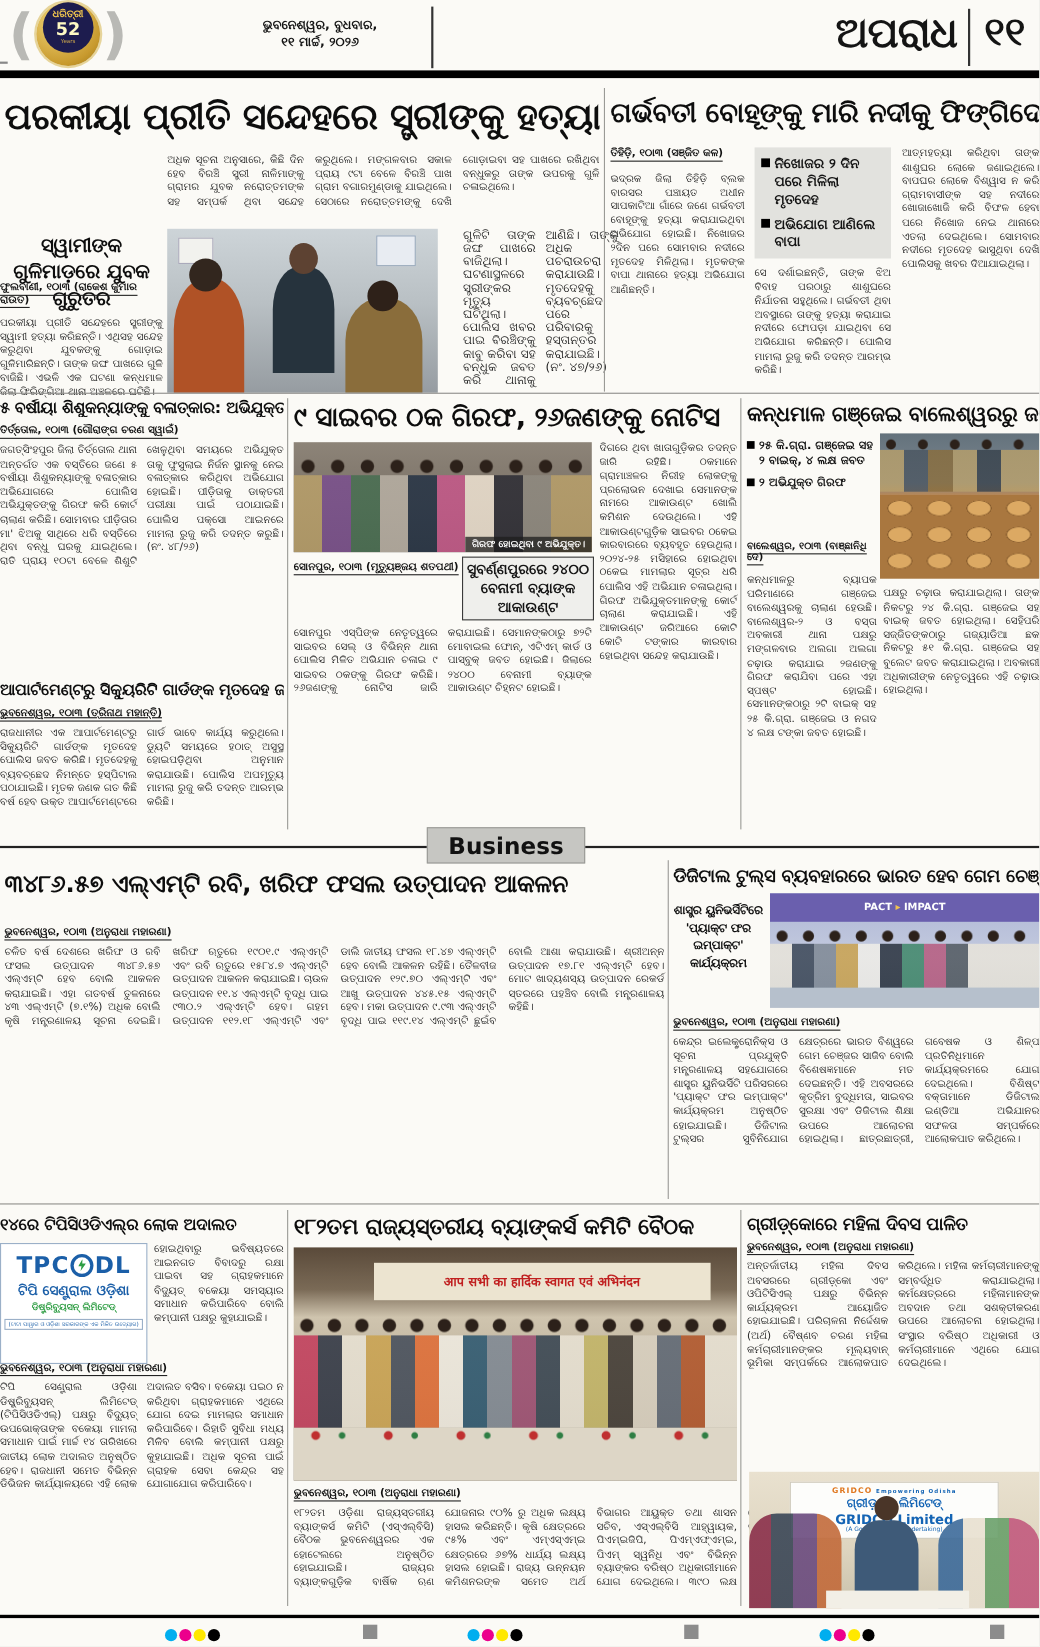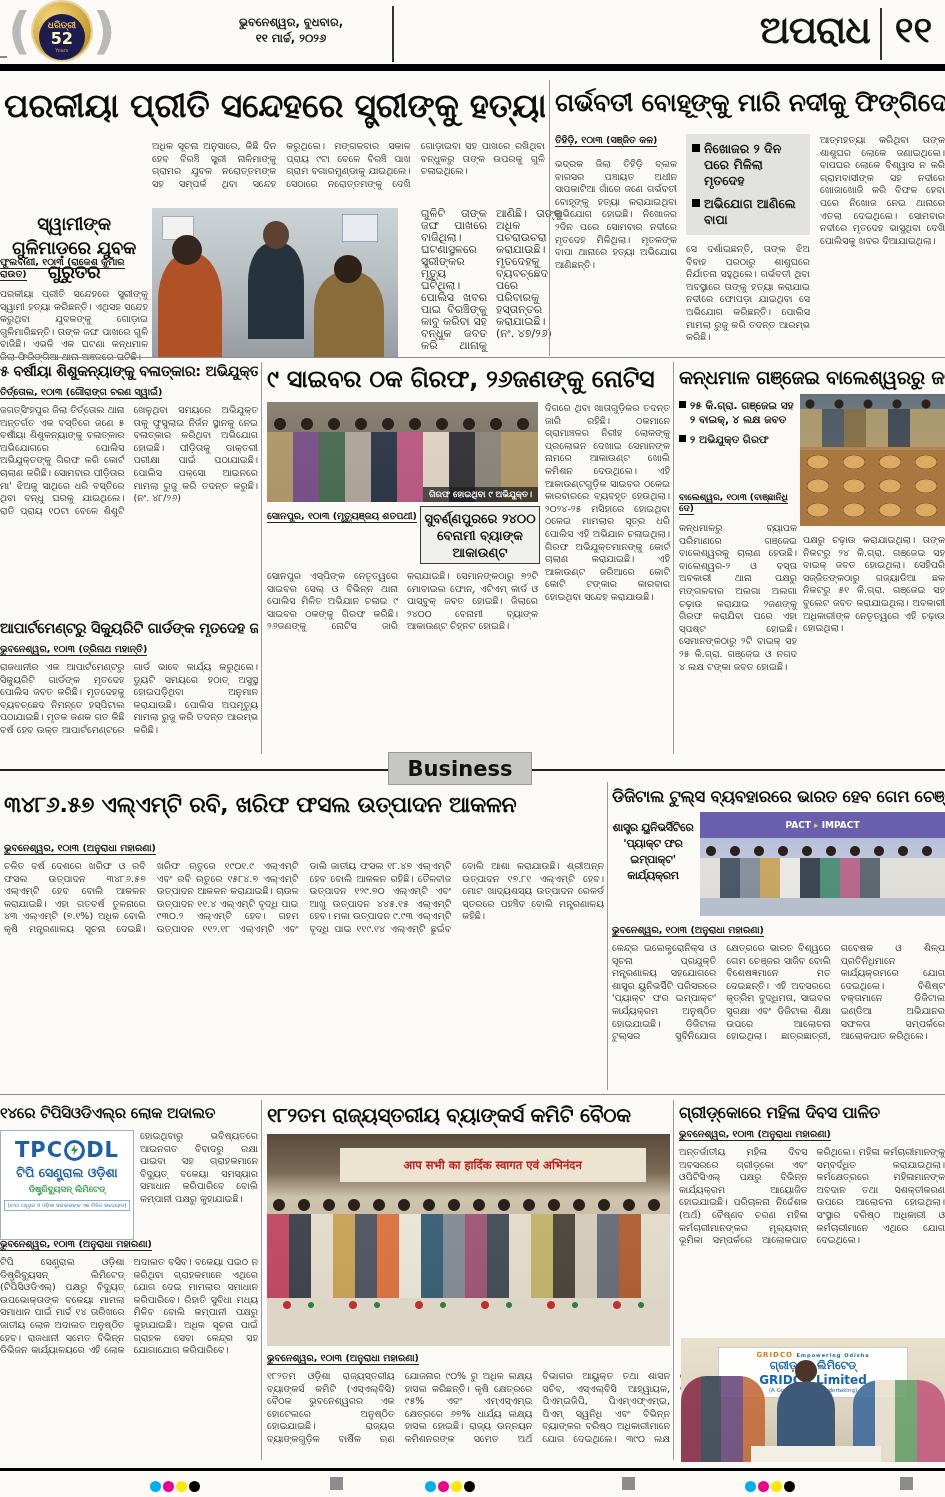--- a/index.html
+++ b/index.html
@@ -11,21 +11,21 @@
   .body-txt{font-size:9.5px;line-height:12.6px;text-align:justify;color:#222;}
   .cols2{column-count:2;column-gap:9px;}
   .cols3{column-count:3;column-gap:10px;}
   .cols4{column-count:4;column-gap:11px;}
   .dateline{font-size:9.5px;font-weight:bold;color:#111;}
   .dateline u{ text-decoration:none;border-bottom:1px solid #222;padding-bottom:1px;}
   .vrule{width:1px;background:#9a9a96;}
   .hrule{height:1px;background:#8d8d89;}
   
   .wreath{width:58px;height:58px;border-radius:50%;background:radial-gradient(circle at 35% 30%,#f4d87c,#c89a2e 70%,#9a7416);
-          display:flex;align-items:flex-end;justify-content:center;box-shadow:0 0 0 2px #e6d49a;}
+          display:flex;align-items:flex-start;justify-content:center;box-shadow:0 0 0 2px #e6d49a;}
   .wreath-inner{width:46px;height:46px;border-radius:50%;background:#1d1c4e;display:flex;flex-direction:column;
           align-items:center;justify-content:center;line-height:1;}
   .brand{color:#f3c84e;font-size:9px;font-weight:bold;}
   .years{color:#fef9c3;font-size:16px;font-weight:bold;margin-top:1px;}
   .years-lb{color:#cfa94c;font-size:5px;margin-top:1px;}
   .paren{color:#b9b9b5;font-size:50px;font-weight:bold;line-height:58px;}
   .mast-date{font-size:11.5px;font-weight:bold;text-align:center;line-height:16px;}
   .section-lb{font-size:38px;font-weight:bold;letter-spacing:-1px;}
   .pageno{font-size:36px;font-weight:bold;}
   .mast-bar{background:#000;}
@@ -125,21 +125,21 @@
     <div class="body-txt" style="margin-top:8px;">ସେ ଦର୍ଶାଇଛନ୍ତି, ତାଙ୍କ ଝିଅ ବିବାହ ପରଠାରୁ ଶାଶୁଘରେ ନିର୍ଯାତନା ସହୁଥିଲେ। ଗର୍ଭବତୀ ଥିବା ଅବସ୍ଥାରେ ତାଙ୍କୁ ହତ୍ୟା କରାଯାଇ ନଦୀରେ ଫୋପଡ଼ା ଯାଇଥିବା ସେ ଅଭିଯୋଗ କରିଛନ୍ତି। ପୋଲିସ ମାମଲା ରୁଜୁ କରି ତଦନ୍ତ ଆରମ୍ଭ କରିଛି।</div>
   </div>
   <div class="abs body-txt" style="left:820px;top:134px;width:125px;height:222px;">ଆତ୍ମହତ୍ୟା କରିଥିବା ତାଙ୍କ ଶାଶୁଘର ଲୋକେ ଜଣାଇଥିଲେ। ବାପଘର ଲୋକେ ବିଶ୍ୱାସ ନ କରି ଗ୍ରାମବାସୀଙ୍କ ସହ ନଦୀରେ ଖୋଜାଖୋଜି କରି ବିଫଳ ହେବା ପରେ ନିଖୋଜ ନେଇ ଥାନାରେ ଏତଲା ଦେଇଥିଲେ। ସୋମବାର ନଦୀରେ ମୃତଦେହ ଭାସୁଥିବା ଦେଖି ପୋଲିସକୁ ଖବର ଦିଆଯାଇଥିଲା।</div>
 
   <div class="abs hrule" style="left:0;top:357px;width:945px;"></div>
 
   <div class="abs hl nowrap" style="left:0;top:363px;width:258px;font-size:14.5px;">୫ ବର୍ଷୀୟା ଶିଶୁକନ୍ୟାଙ୍କୁ ବଳାତ୍କାର: ଅଭିଯୁକ୍ତ ଗିରଫ</div>
   <div class="abs dateline" style="left:0;top:386px;width:175px;"><u>ତିର୍ତ୍ତୋଲ, ୧୦ା୩ (ଗୌରାଙ୍ଗ ଚରଣ ସ୍ୱାଇଁ)</u></div>
   <div class="abs body-txt cols2" style="left:0;top:404px;width:258px;height:208px;">ଜଗତ୍‌ସିଂହପୁର ଜିଲା ତିର୍ତ୍ତୋଲ ଥାନା ଅନ୍ତର୍ଗତ ଏକ ବସ୍ତିରେ ଜଣେ ୫ ବର୍ଷୀୟା ଶିଶୁକନ୍ୟାଙ୍କୁ ବଳାତ୍କାର ଅଭିଯୋଗରେ ପୋଲିସ ଅଭିଯୁକ୍ତଙ୍କୁ ଗିରଫ କରି କୋର୍ଟ ଚାଲାଣ କରିଛି। ସୋମବାର ପୀଡ଼ିତାର ମା' ଝିଅକୁ ସାଥିରେ ଧରି ବସ୍ତିରେ ଥିବା ବନ୍ଧୁ ଘରକୁ ଯାଇଥିଲେ। ରାତି ପ୍ରାୟ ୧୦ଟା ବେଳେ ଶିଶୁଟି ଖେଳୁଥିବା ସମୟରେ ଅଭିଯୁକ୍ତ ତାକୁ ଫୁସୁଲାଇ ନିର୍ଜନ ସ୍ଥାନକୁ ନେଇ ବଳାତ୍କାର କରିଥିବା ଅଭିଯୋଗ ହୋଇଛି। ପୀଡ଼ିତାକୁ ଡାକ୍ତରୀ ପରୀକ୍ଷା ପାଇଁ ପଠାଯାଇଛି। ପୋଲିସ ପକ୍ସୋ ଆଇନରେ ମାମଲା ରୁଜୁ କରି ତଦନ୍ତ କରୁଛି। (ନଂ. ୪୮/୨୬)</div>
   <div class="abs hl nowrap" style="left:0;top:620px;width:258px;font-size:14.5px;">ଆପାର୍ଟମେଣ୍ଟରୁ ସିକ୍ୟୁରିଟି ଗାର୍ଡଙ୍କ ମୃତଦେହ ଜବତ</div>
-  <div class="abs dateline" style="left:0;top:643px;width:175px;"><u>ଭୁବନେଶ୍ୱର, ୧୦ା୩ (ତ୍ରିନାଥ ମହାନ୍ତି)</u></div>
+  <div class="abs dateline" style="left:0;top:643px;width:175px;text-decoration:underline;"><u>ଭୁବନେଶ୍ୱର, ୧୦ା୩ (ତ୍ରିନାଥ ମହାନ୍ତି)</u></div>
   <div class="abs body-txt cols2" style="left:0;top:661px;width:258px;height:92px;">ରାଜଧାନୀର ଏକ ଆପାର୍ଟମେଣ୍ଟରୁ ସିକ୍ୟୁରିଟି ଗାର୍ଡଙ୍କ ମୃତଦେହ ପୋଲିସ ଜବତ କରିଛି। ମୃତଦେହକୁ ବ୍ୟବଚ୍ଛେଦ ନିମନ୍ତେ ହସ୍ପିଟାଲ ପଠାଯାଇଛି। ମୃତକ ଜଣକ ଗତ କିଛି ବର୍ଷ ହେବ ଉକ୍ତ ଆପାର୍ଟମେଣ୍ଟରେ ଗାର୍ଡ ଭାବେ କାର୍ଯ୍ୟ କରୁଥିଲେ। ଡ୍ୟୁଟି ସମୟରେ ହଠାତ୍ ଅସୁସ୍ଥ ହୋଇପଡ଼ିଥିବା ଅନୁମାନ କରାଯାଉଛି। ପୋଲିସ ଅପମୃତ୍ୟୁ ମାମଲା ରୁଜୁ କରି ତଦନ୍ତ ଆରମ୍ଭ କରିଛି।</div>
   <div class="abs vrule" style="left:261px;top:362px;height:392px;"></div>
 
   <div class="abs hl nowrap" style="left:267px;top:361px;width:403px;font-size:24px;line-height:36px;">୯ ସାଇବର ଠକ ଗିରଫ, ୨୬ଜଣଙ୍କୁ ନୋଟିସ</div>
   <div class="abs photo" style="left:267px;top:402px;width:271px;height:100px;background:linear-gradient(180deg,#8d8478 0%,#7b7268 55%,#5f584f 100%);">
     <div class="ph-heads" style="top:14px;height:16px;background-image:radial-gradient(circle 6px at 13px 8px,#2c211a 5.5px,transparent 6.5px);background-size:27px 16px;"></div>
     <div style="position:absolute;left:0;right:0;top:30px;bottom:0;background:repeating-linear-gradient(90deg,#b9a06a 0 26px,#7a4f8e 26px 52px,#476e51 52px 78px,#b8b0a4 78px 104px,#243244 104px 130px,#c6588a 130px 156px,#efe3d2 156px 182px,#2c2c34 182px 208px,#8f8a80 208px 234px,#b9a06a 234px 271px);opacity:.85;"></div>
     <div class="cap">ଗିରଫ ହୋଇଥିବା ୯ ଅଭିଯୁକ୍ତ।</div>
   </div>
   <div class="abs body-txt" style="left:545px;top:402px;width:125px;height:350px;">ଦିଗରେ ଥିବା ଖାତାଗୁଡ଼ିକର ତଦନ୍ତ ଜାରି ରହିଛି। ଠକମାନେ ଗ୍ରାମାଞ୍ଚଳର ନିରୀହ ଲୋକଙ୍କୁ ପ୍ରଲୋଭନ ଦେଖାଇ ସେମାନଙ୍କ ନାମରେ ଆକାଉଣ୍ଟ ଖୋଲି କମିଶନ ଦେଉଥିଲେ। ଏହି ଆକାଉଣ୍ଟଗୁଡ଼ିକ ସାଇବର ଠକେଇ କାରବାରରେ ବ୍ୟବହୃତ ହେଉଥିଲା। ୨୦୨୪-୨୫ ମସିହାରେ ହୋଇଥିବା ଠକେଇ ମାମଲାର ସୂତ୍ର ଧରି ପୋଲିସ ଏହି ଅଭିଯାନ ଚଳାଇଥିଲା। ଗିରଫ ଅଭିଯୁକ୍ତମାନଙ୍କୁ କୋର୍ଟ ଚାଲାଣ କରାଯାଇଛି। ଏହି ଆକାଉଣ୍ଟ ଜରିଆରେ କୋଟି କୋଟି ଟଙ୍କାର କାରବାର ହୋଇଥିବା ସନ୍ଦେହ କରାଯାଉଛି।</div>

